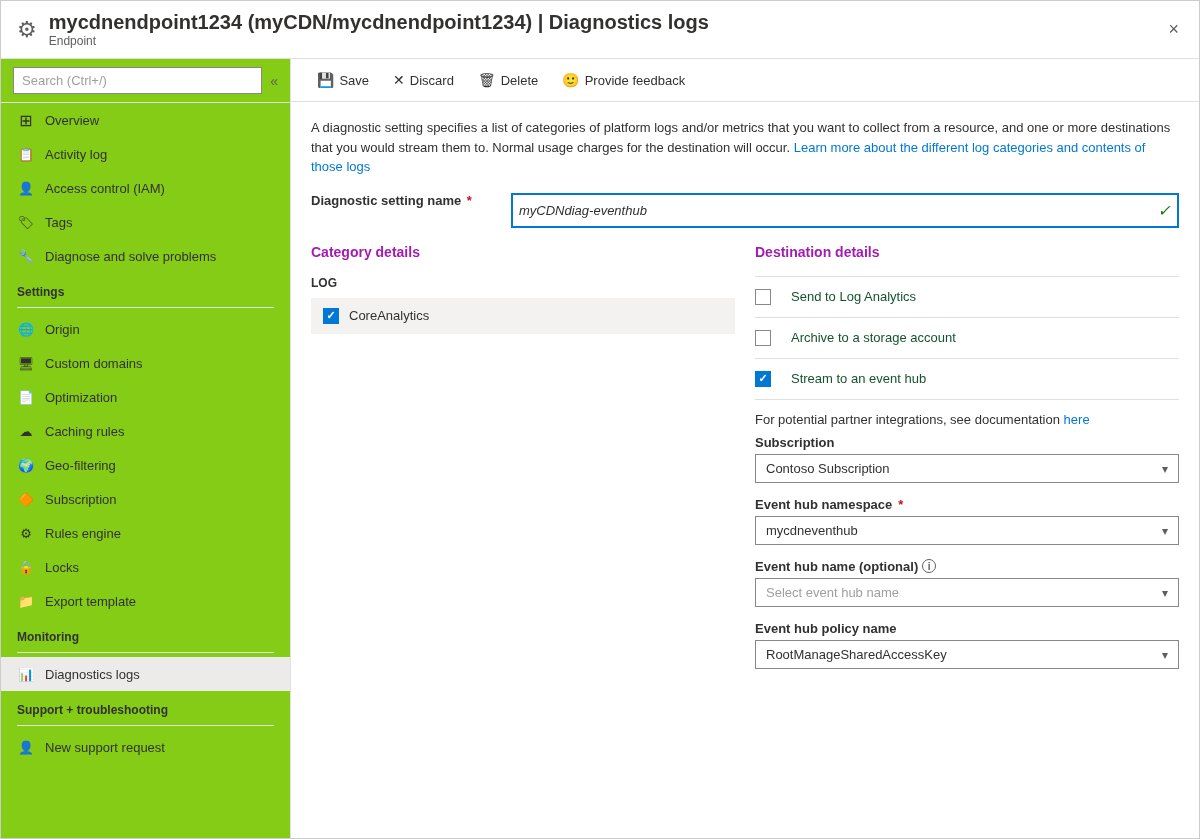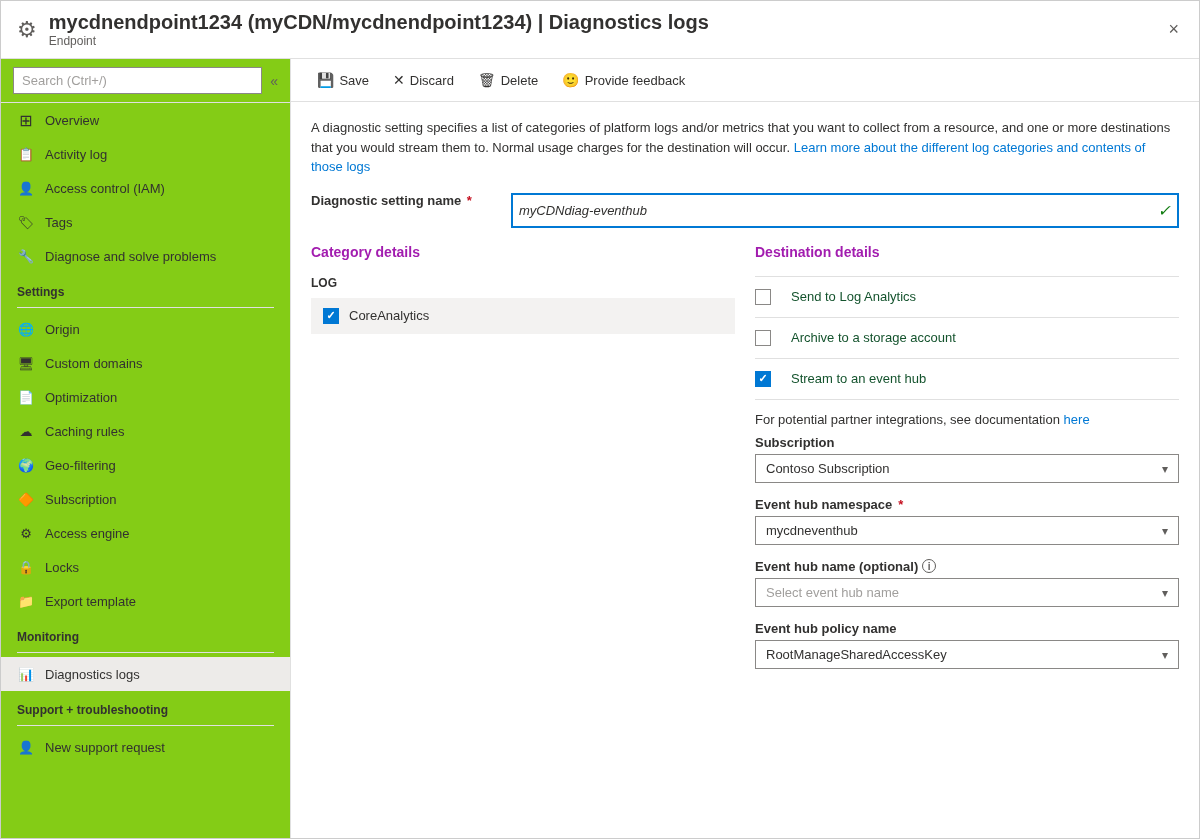--- a/index.html
+++ b/index.html
@@ -156,21 +156,21 @@
       <div class="nav-item">
         <span class="nav-icon" style="font-size:13px;">🌍</span>
         <span>Geo-filtering</span>
       </div>
       <div class="nav-item">
         <span class="nav-icon" style="font-size:13px;">🔶</span>
         <span>Subscription</span>
       </div>
       <div class="nav-item">
         <span class="nav-icon" style="font-size:13px;">⚙</span>
-        <span>Access engine</span>
+        <span>Rules engine</span>
       </div>
       <div class="nav-item">
         <span class="nav-icon" style="font-size:13px;">🔒</span>
         <span>Locks</span>
       </div>
       <div class="nav-item">
         <span class="nav-icon" style="font-size:13px;">📁</span>
         <span>Export template</span>
       </div>
 

